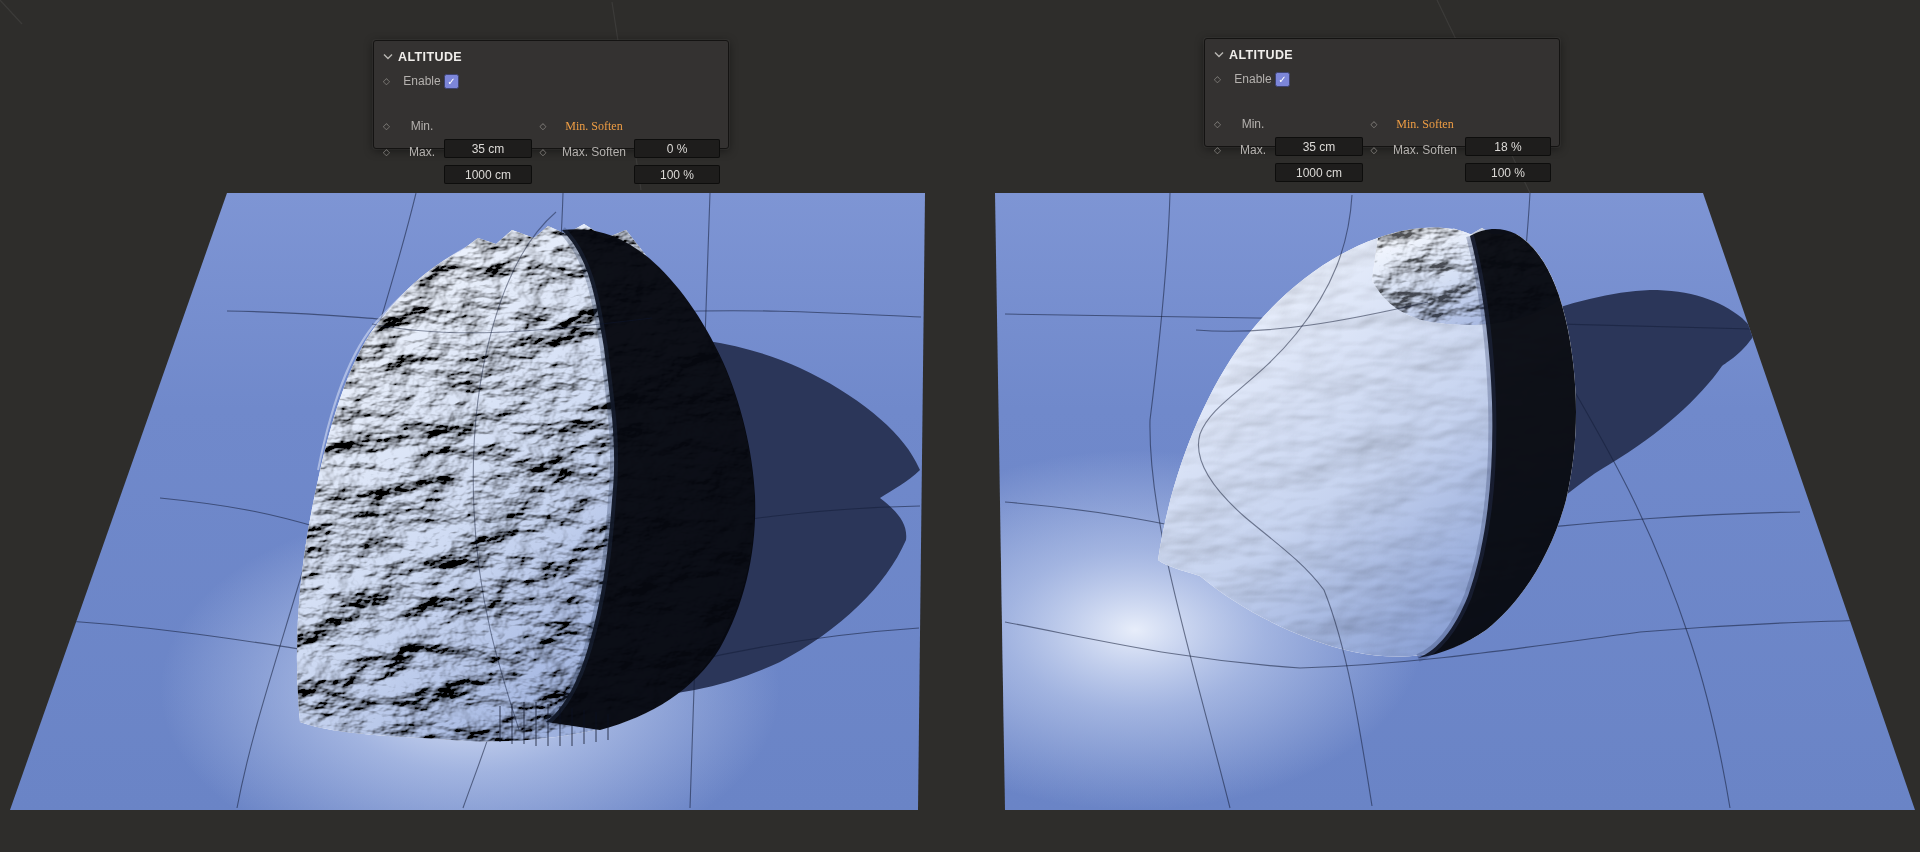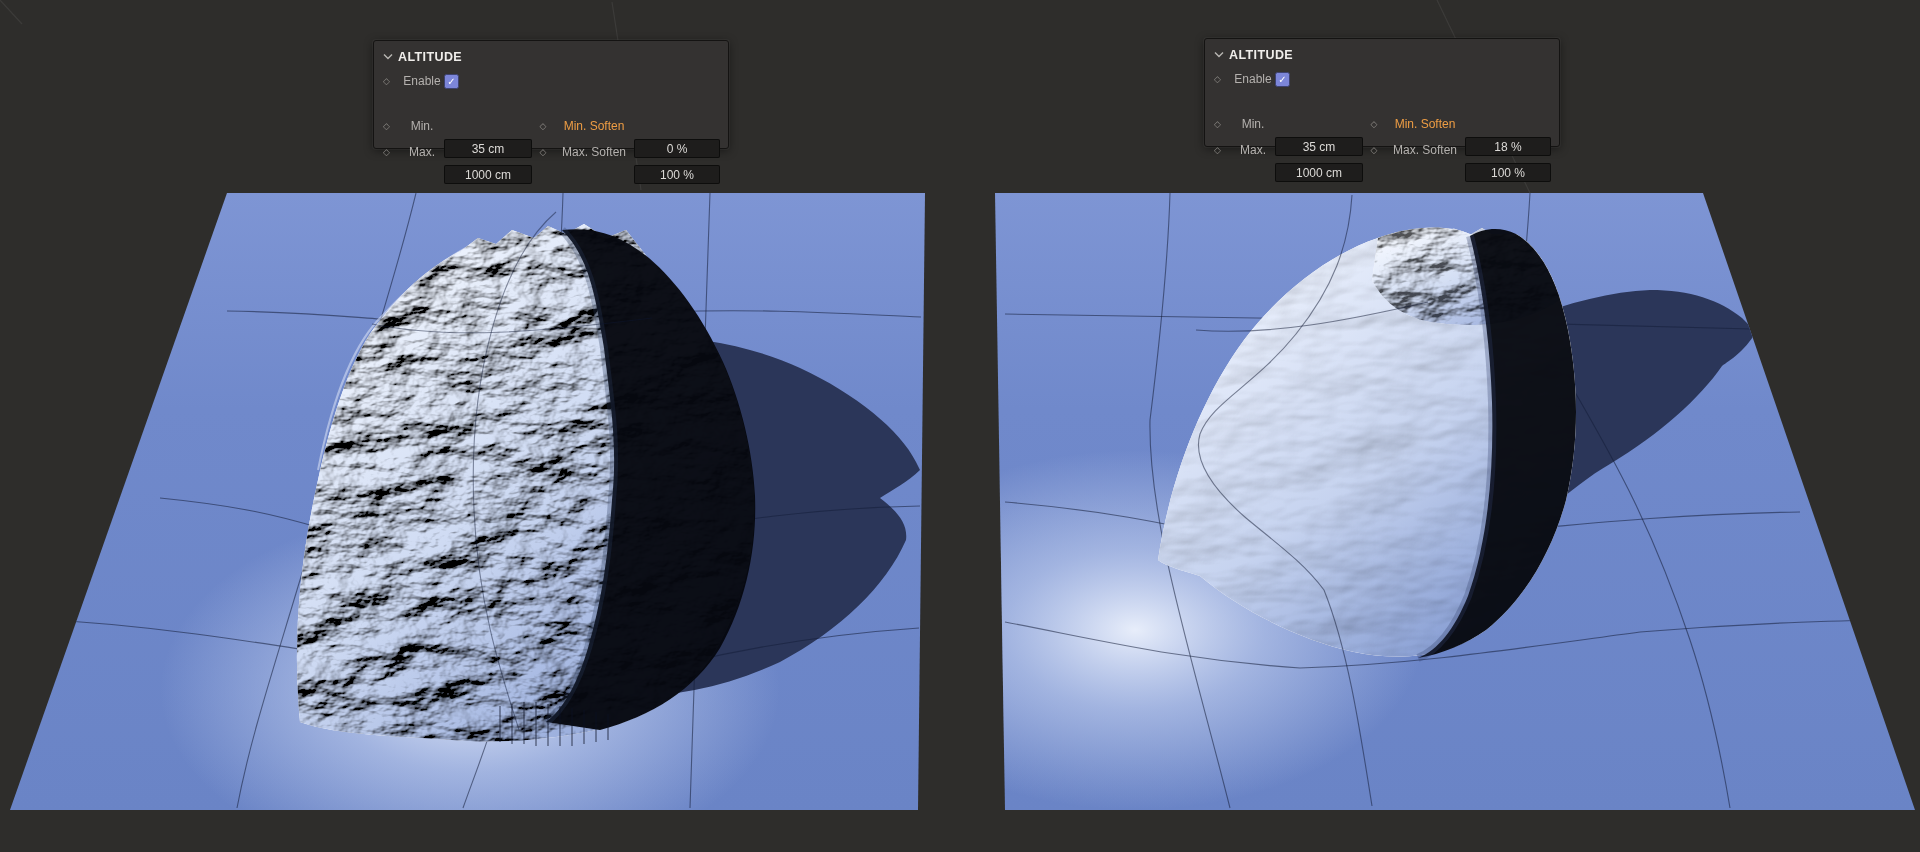--- a/index.html
+++ b/index.html
@@ -13,21 +13,21 @@
          box-shadow:0 0 0 1px rgba(255,255,255,0.04),0 2px 10px rgba(0,0,0,0.45);
          box-sizing:border-box;color:#b4b1ae;font-size:12px;}
   .p-header{height:23px;display:flex;align-items:center;padding:4px 0 0 9px;}
   .p-title{color:#f0eeeb;font-weight:bold;font-size:12.5px;letter-spacing:.4px;margin-left:5px;}
   .chev{opacity:.85;}
   .p-row{height:26px;display:grid;align-items:center;padding-left:9px;
          grid-template-columns:17px 44px 88px 22px 80px 86px;}
   .p-row.enable{grid-template-columns:17px 44px 20px;}
   .dia{color:#8f8c88;font-size:9px;line-height:1;}
   .lbl{color:#b4b1ae;white-space:nowrap;text-align:center;}
-  .lbl.orange{color:#ee9d44;}
+  .lbl.orange{color:#ee9d44;font-family:Liberation Serif, serif;}
   .field{height:19px;background:#1e1d1c;border-radius:2px;color:#dcdad7;
          display:flex;align-items:center;justify-content:center;
          box-shadow:inset 0 0 0 1px rgba(0,0,0,0.55);margin-top:45px;}
   .checkbox{width:13px;height:13px;background:#7c86d9;border-radius:2.5px;
             border:1px solid #3d4270;display:flex;align-items:center;justify-content:center;}
   .check{color:#ffffff;font-size:10px;line-height:13px;}
 </style>
 </head>
 <body>
 

